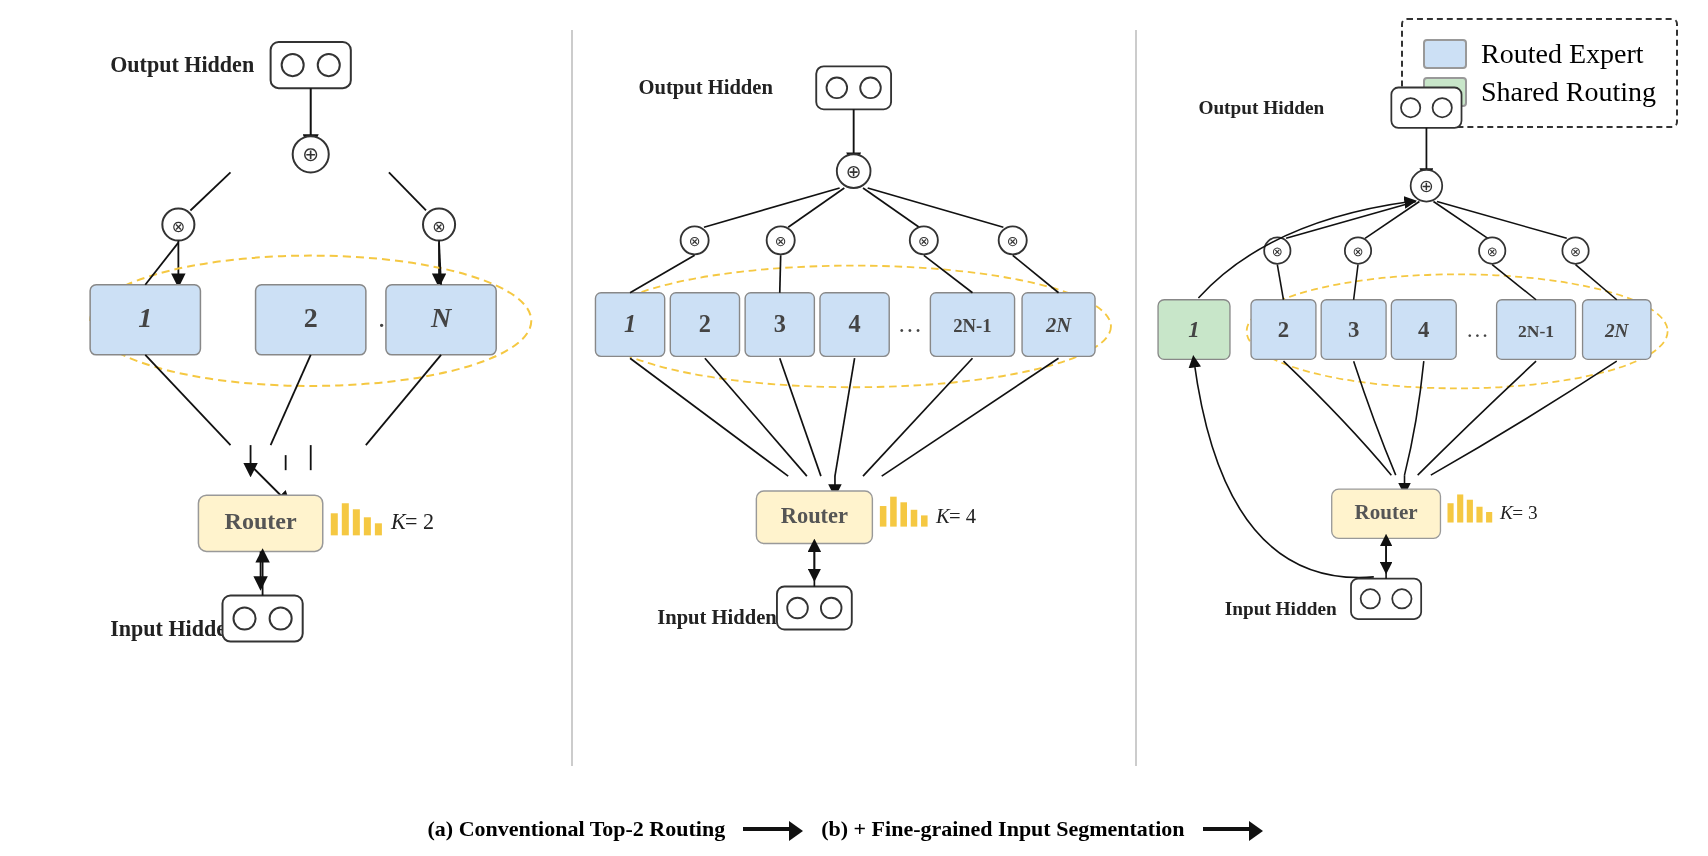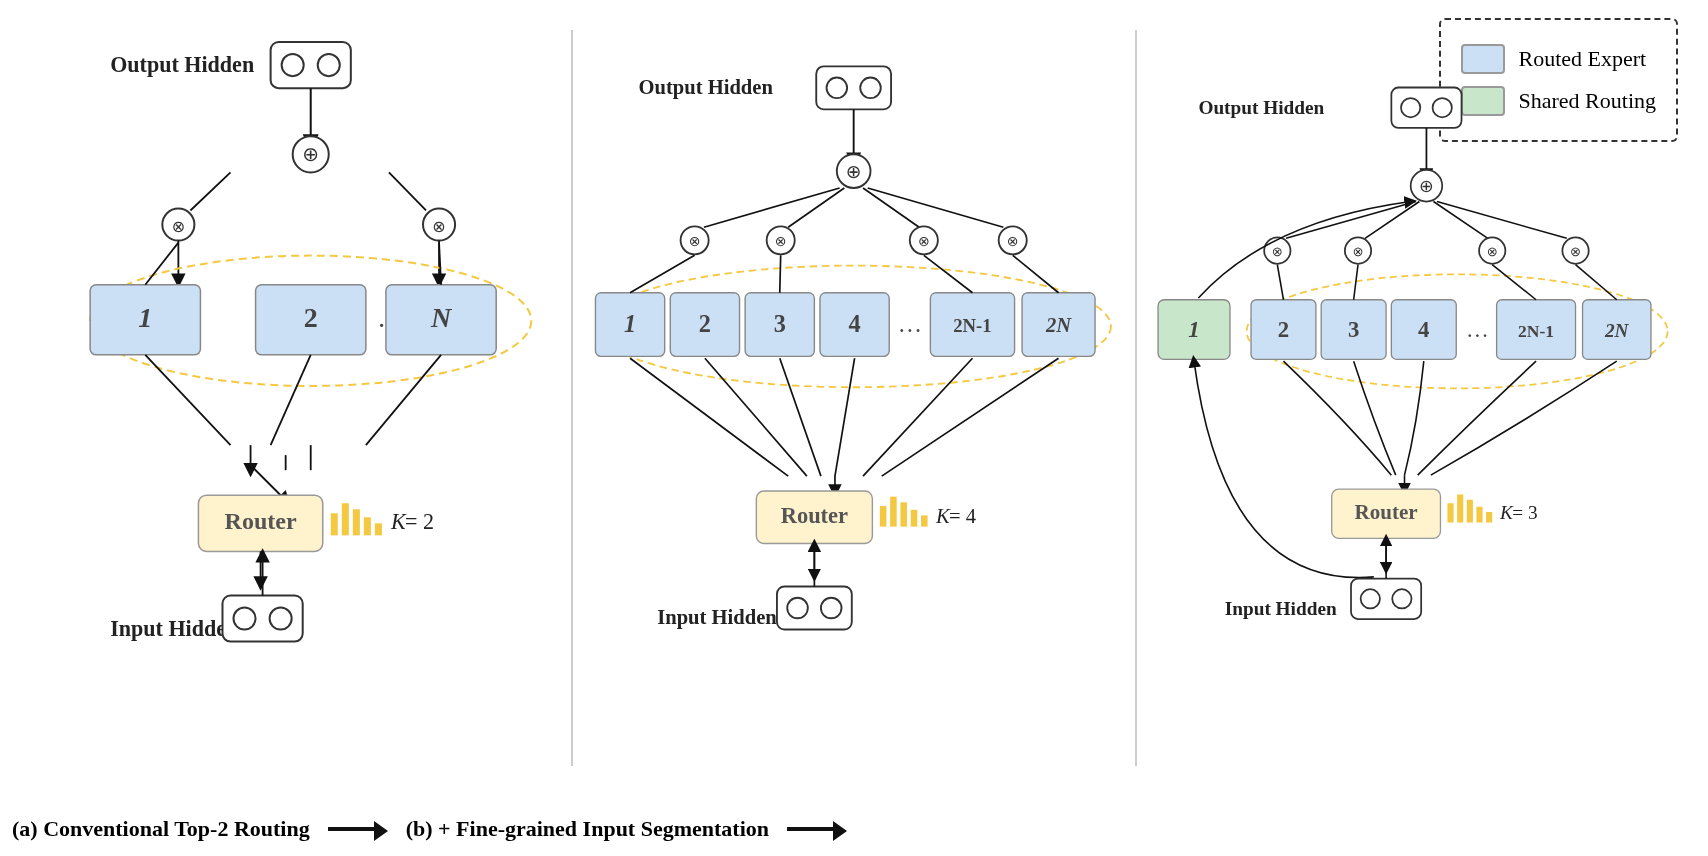--- a/index.html
+++ b/index.html
@@ -18,43 +18,43 @@
       top: 18px;
       right: 30px;
       border: 2px dashed #333;
       border-radius: 6px;
       padding: 12px 20px;
       background: #fff;
     }
     .legend-item {
       display: flex;
       align-items: center;
-      margin: 12px 0;
-      font-size: 22px;
+      margin: 6px 0;
+      font-size: 28px;
       font-weight: 500;
     }
     .legend-box {
       width: 44px;
       height: 30px;
       border: 2px solid #999;
       border-radius: 4px;
       margin-right: 14px;
       flex-shrink: 0;
     }
     .legend-box.routed { background: #cce0f5; }
     .legend-box.shared { background: #c8e6c9; }
 
     
     .bottom-caption {
       position: absolute;
       bottom: 14px;
-      left: 12px; right: 0;
+      left: 0; right: 0;
       display: flex;
       align-items: center;
-      justify-content: flex-start;
+      justify-content: center;
       font-size: 22px;
       font-weight: bold;
     }
     .arrow-right {
       display: inline-block;
       width: 60px;
       height: 22px;
       position: relative;
       margin: 0 18px;
     }

